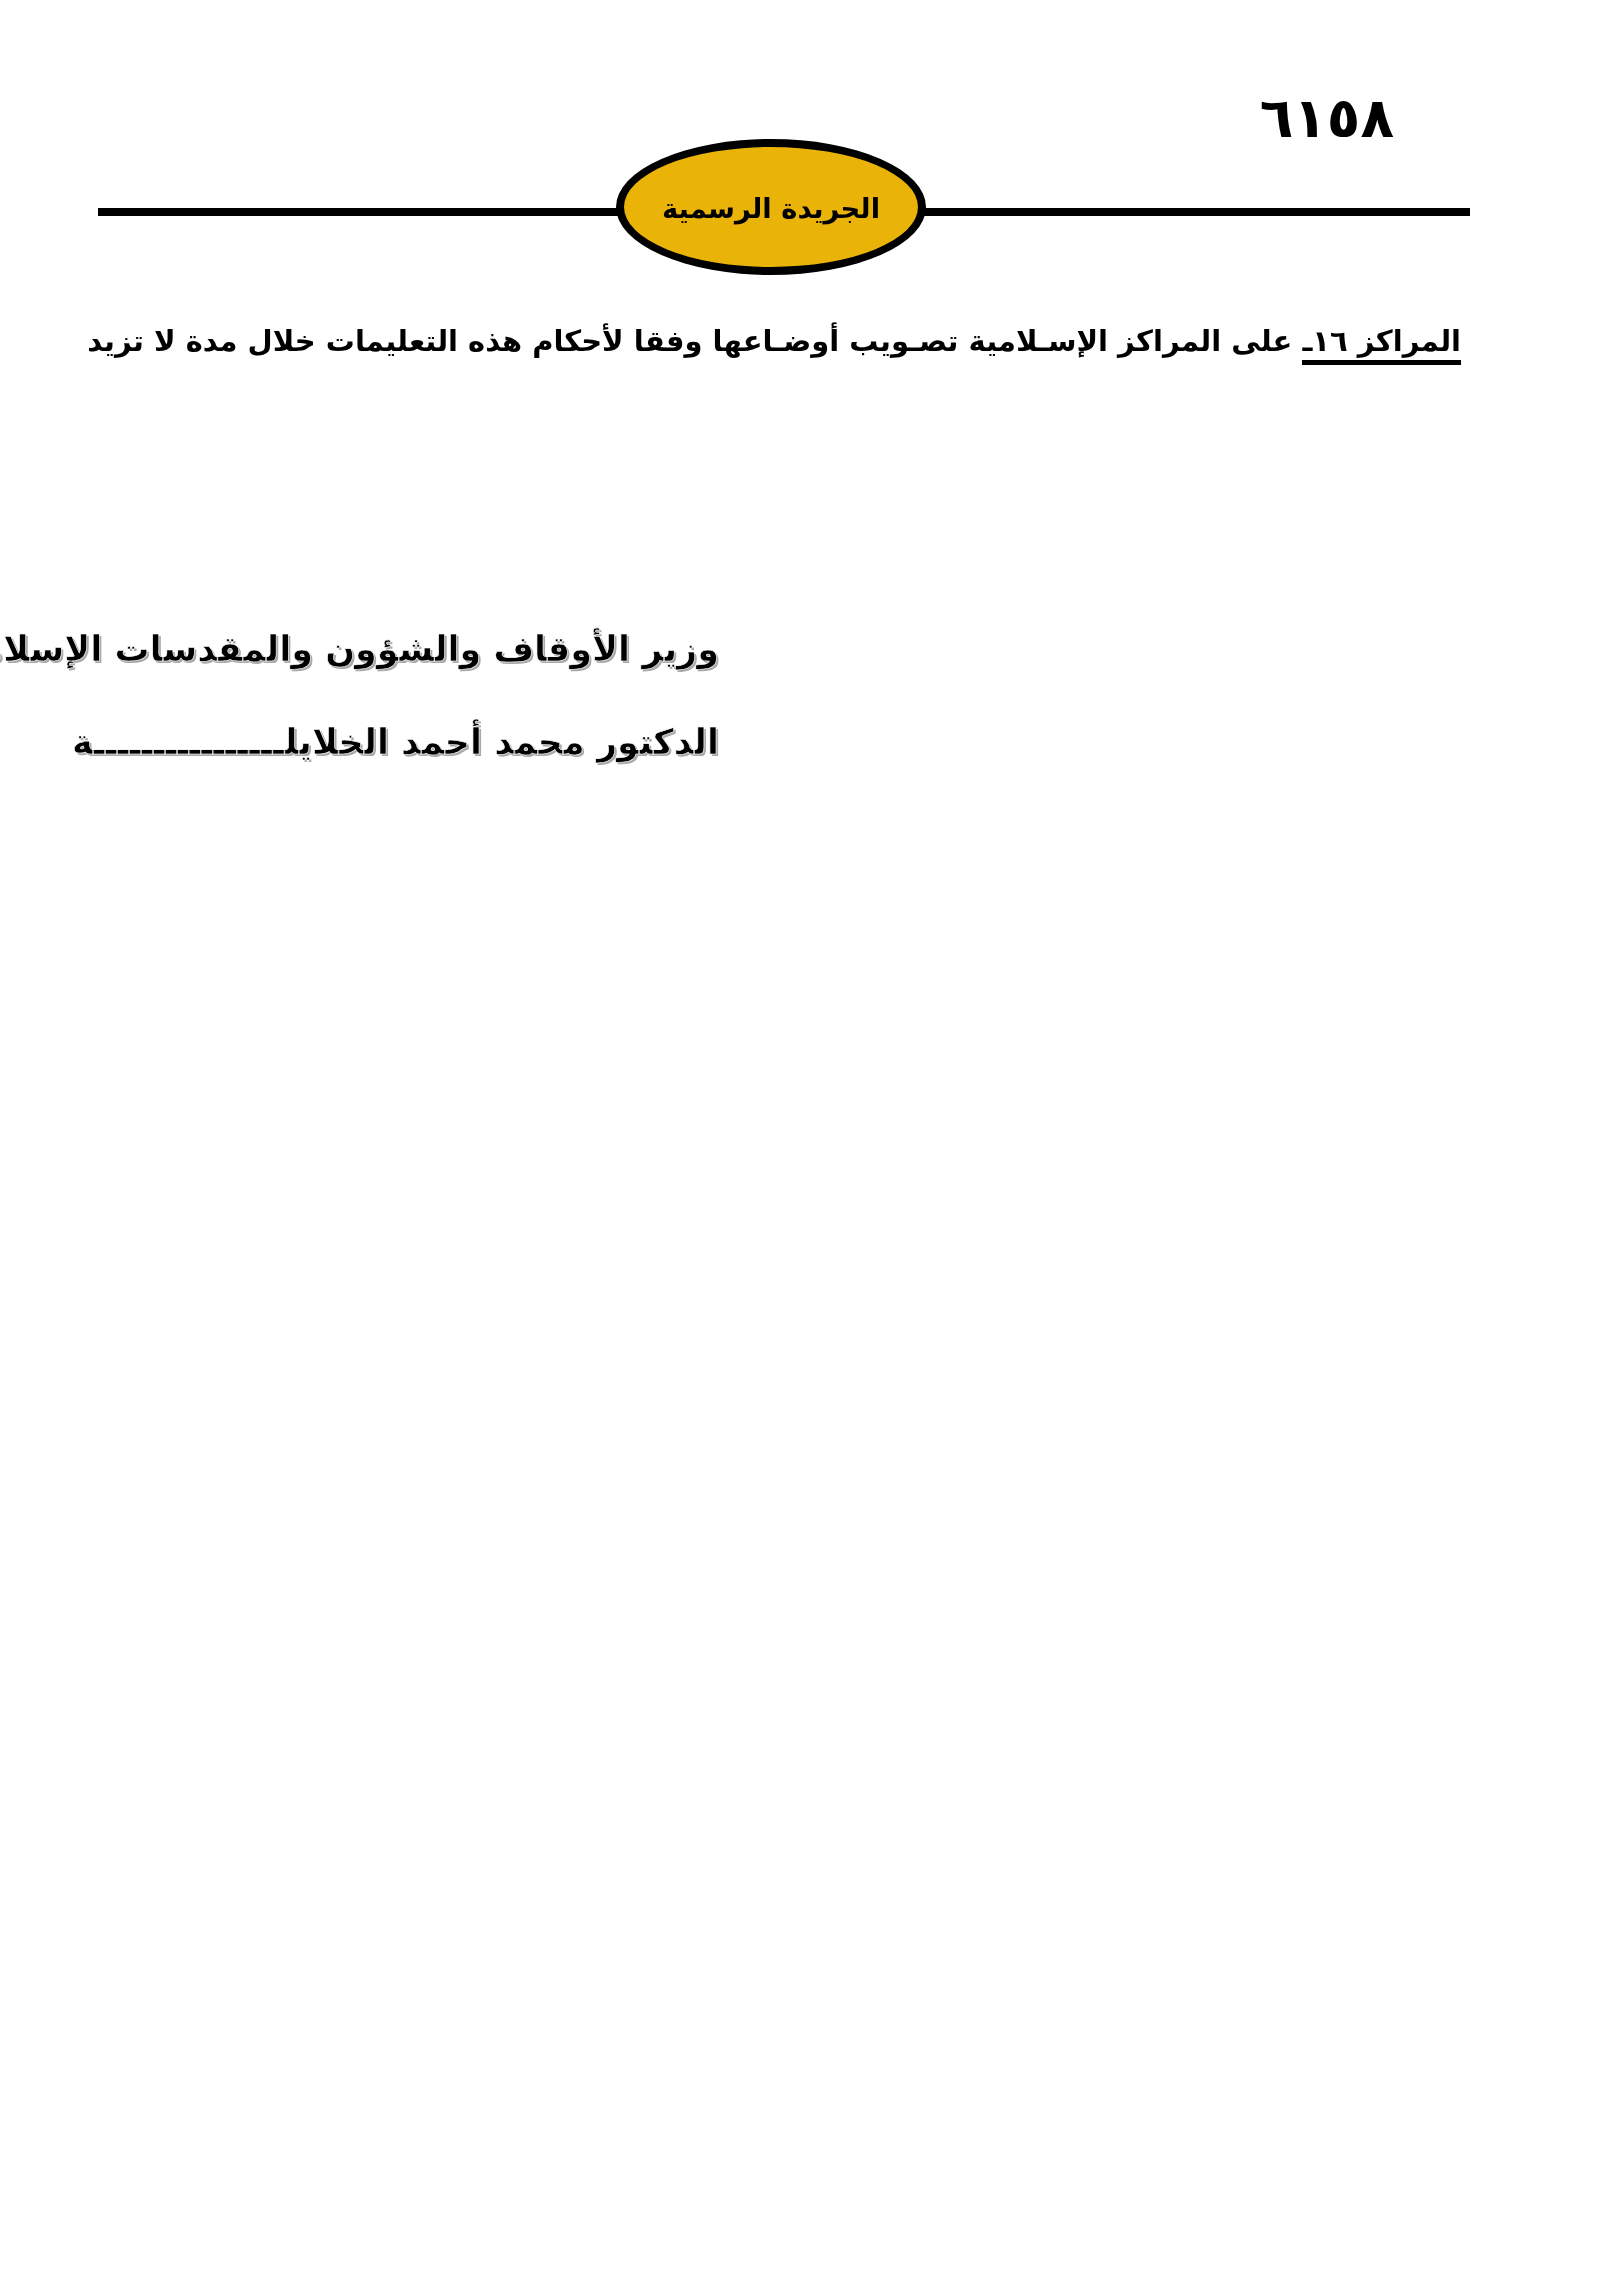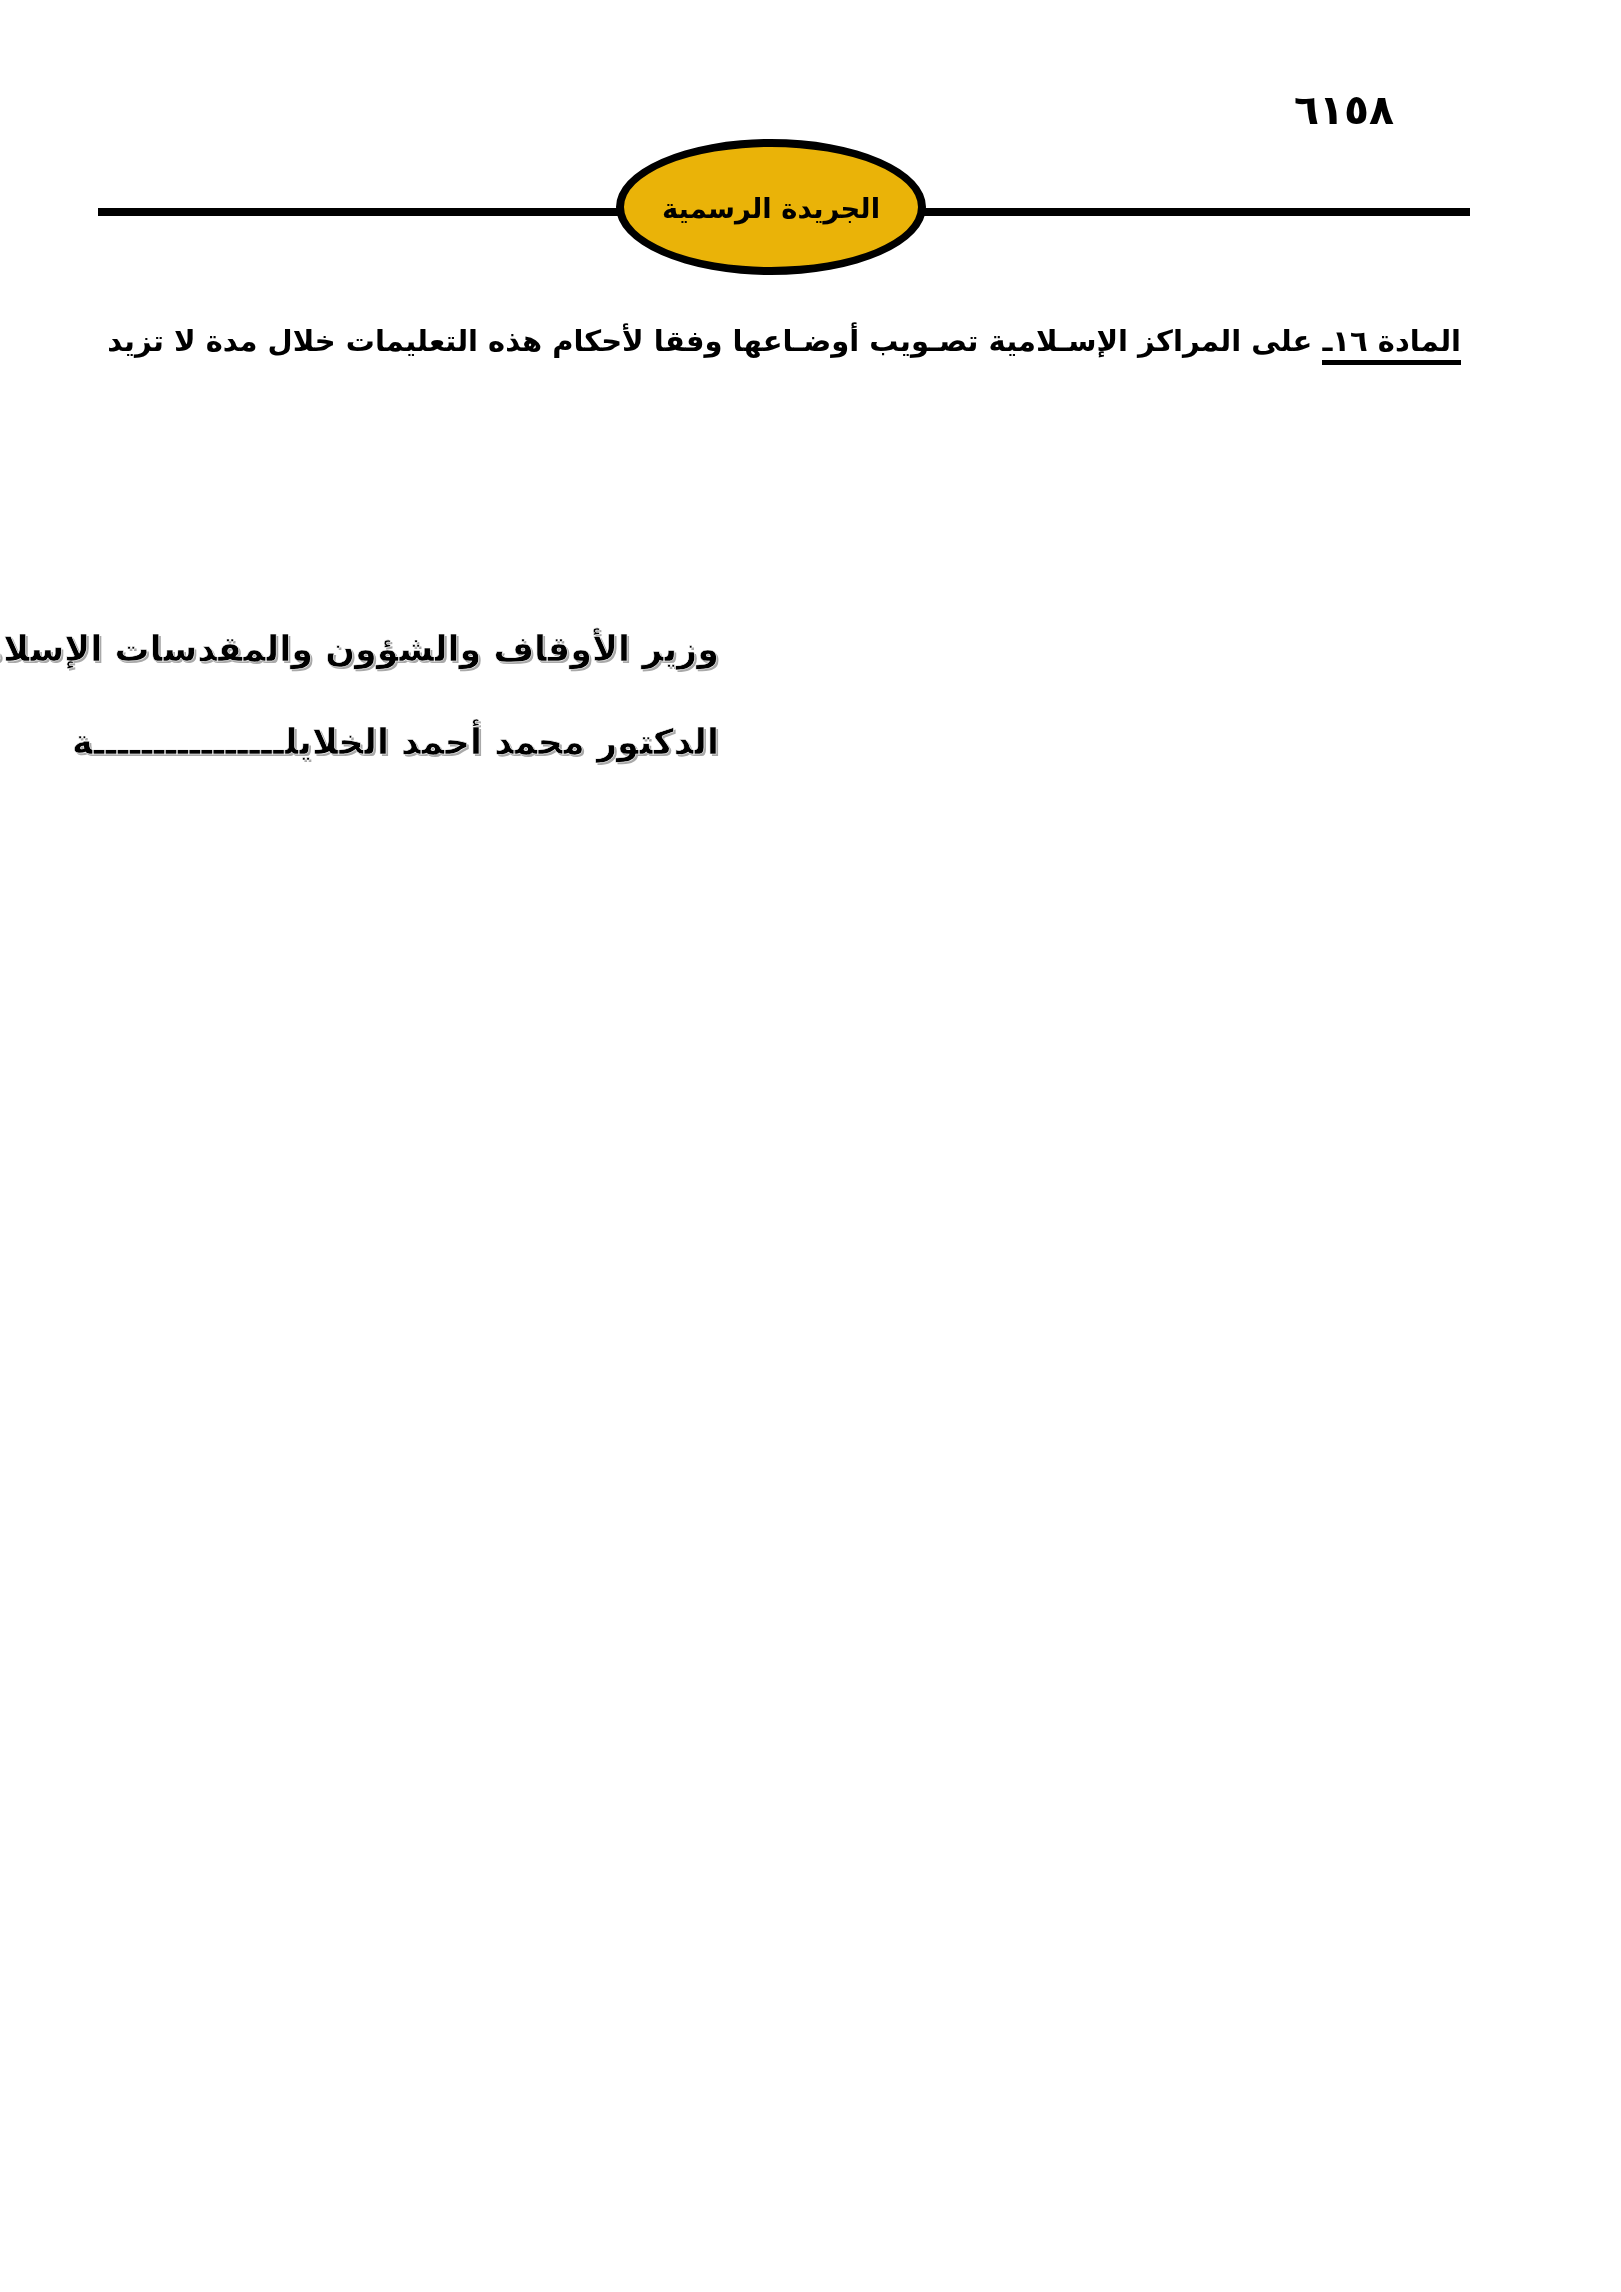--- a/index.html
+++ b/index.html
@@ -14,21 +14,21 @@
     font-family: "DejaVu Sans", sans-serif;
     color: #000000;
     overflow: hidden;
   }
 
   
   .page-number {
     position: absolute;
     top: 88px;
     right: 227px;
-    font-size: 41px;
+    font-size: 55px;
     font-weight: bold;
     line-height: 1.1;
     letter-spacing: 5.9px;
     direction: ltr;
   }
   .header-rule {
     position: absolute;
     top: 208px;
     left: 98px;
     width: 1372px;
@@ -117,21 +117,21 @@
   <span class="seal-title">الجريدة الرسمية</span>
 </div>
 
 <div class="content">
 
   <div class="article-15">
   </div>
 
   <div class="article-16">
     <div class="article-line line-justify">
-      <span class="article-label">المادة ١٦ـ</span>
+      <span class="article-label">المراكز ١٦ـ</span>
       <span>على المراكز الإسـلامية تصـويب أوضـاعها وفقا لأحكام هذه التعليمات خلال مدة لا تزيد</span>
     </div>
   </div>
 
 </div>
 
 <div class="signature">
   <div class="sig-line sig-title">وزير الأوقاف والشؤون والمقدسات الإسلاميـة</div>
   <div class="sig-line sig-name">الدكتور محمد أحمد الخلايلــــــــــــــــة</div>
 </div>

